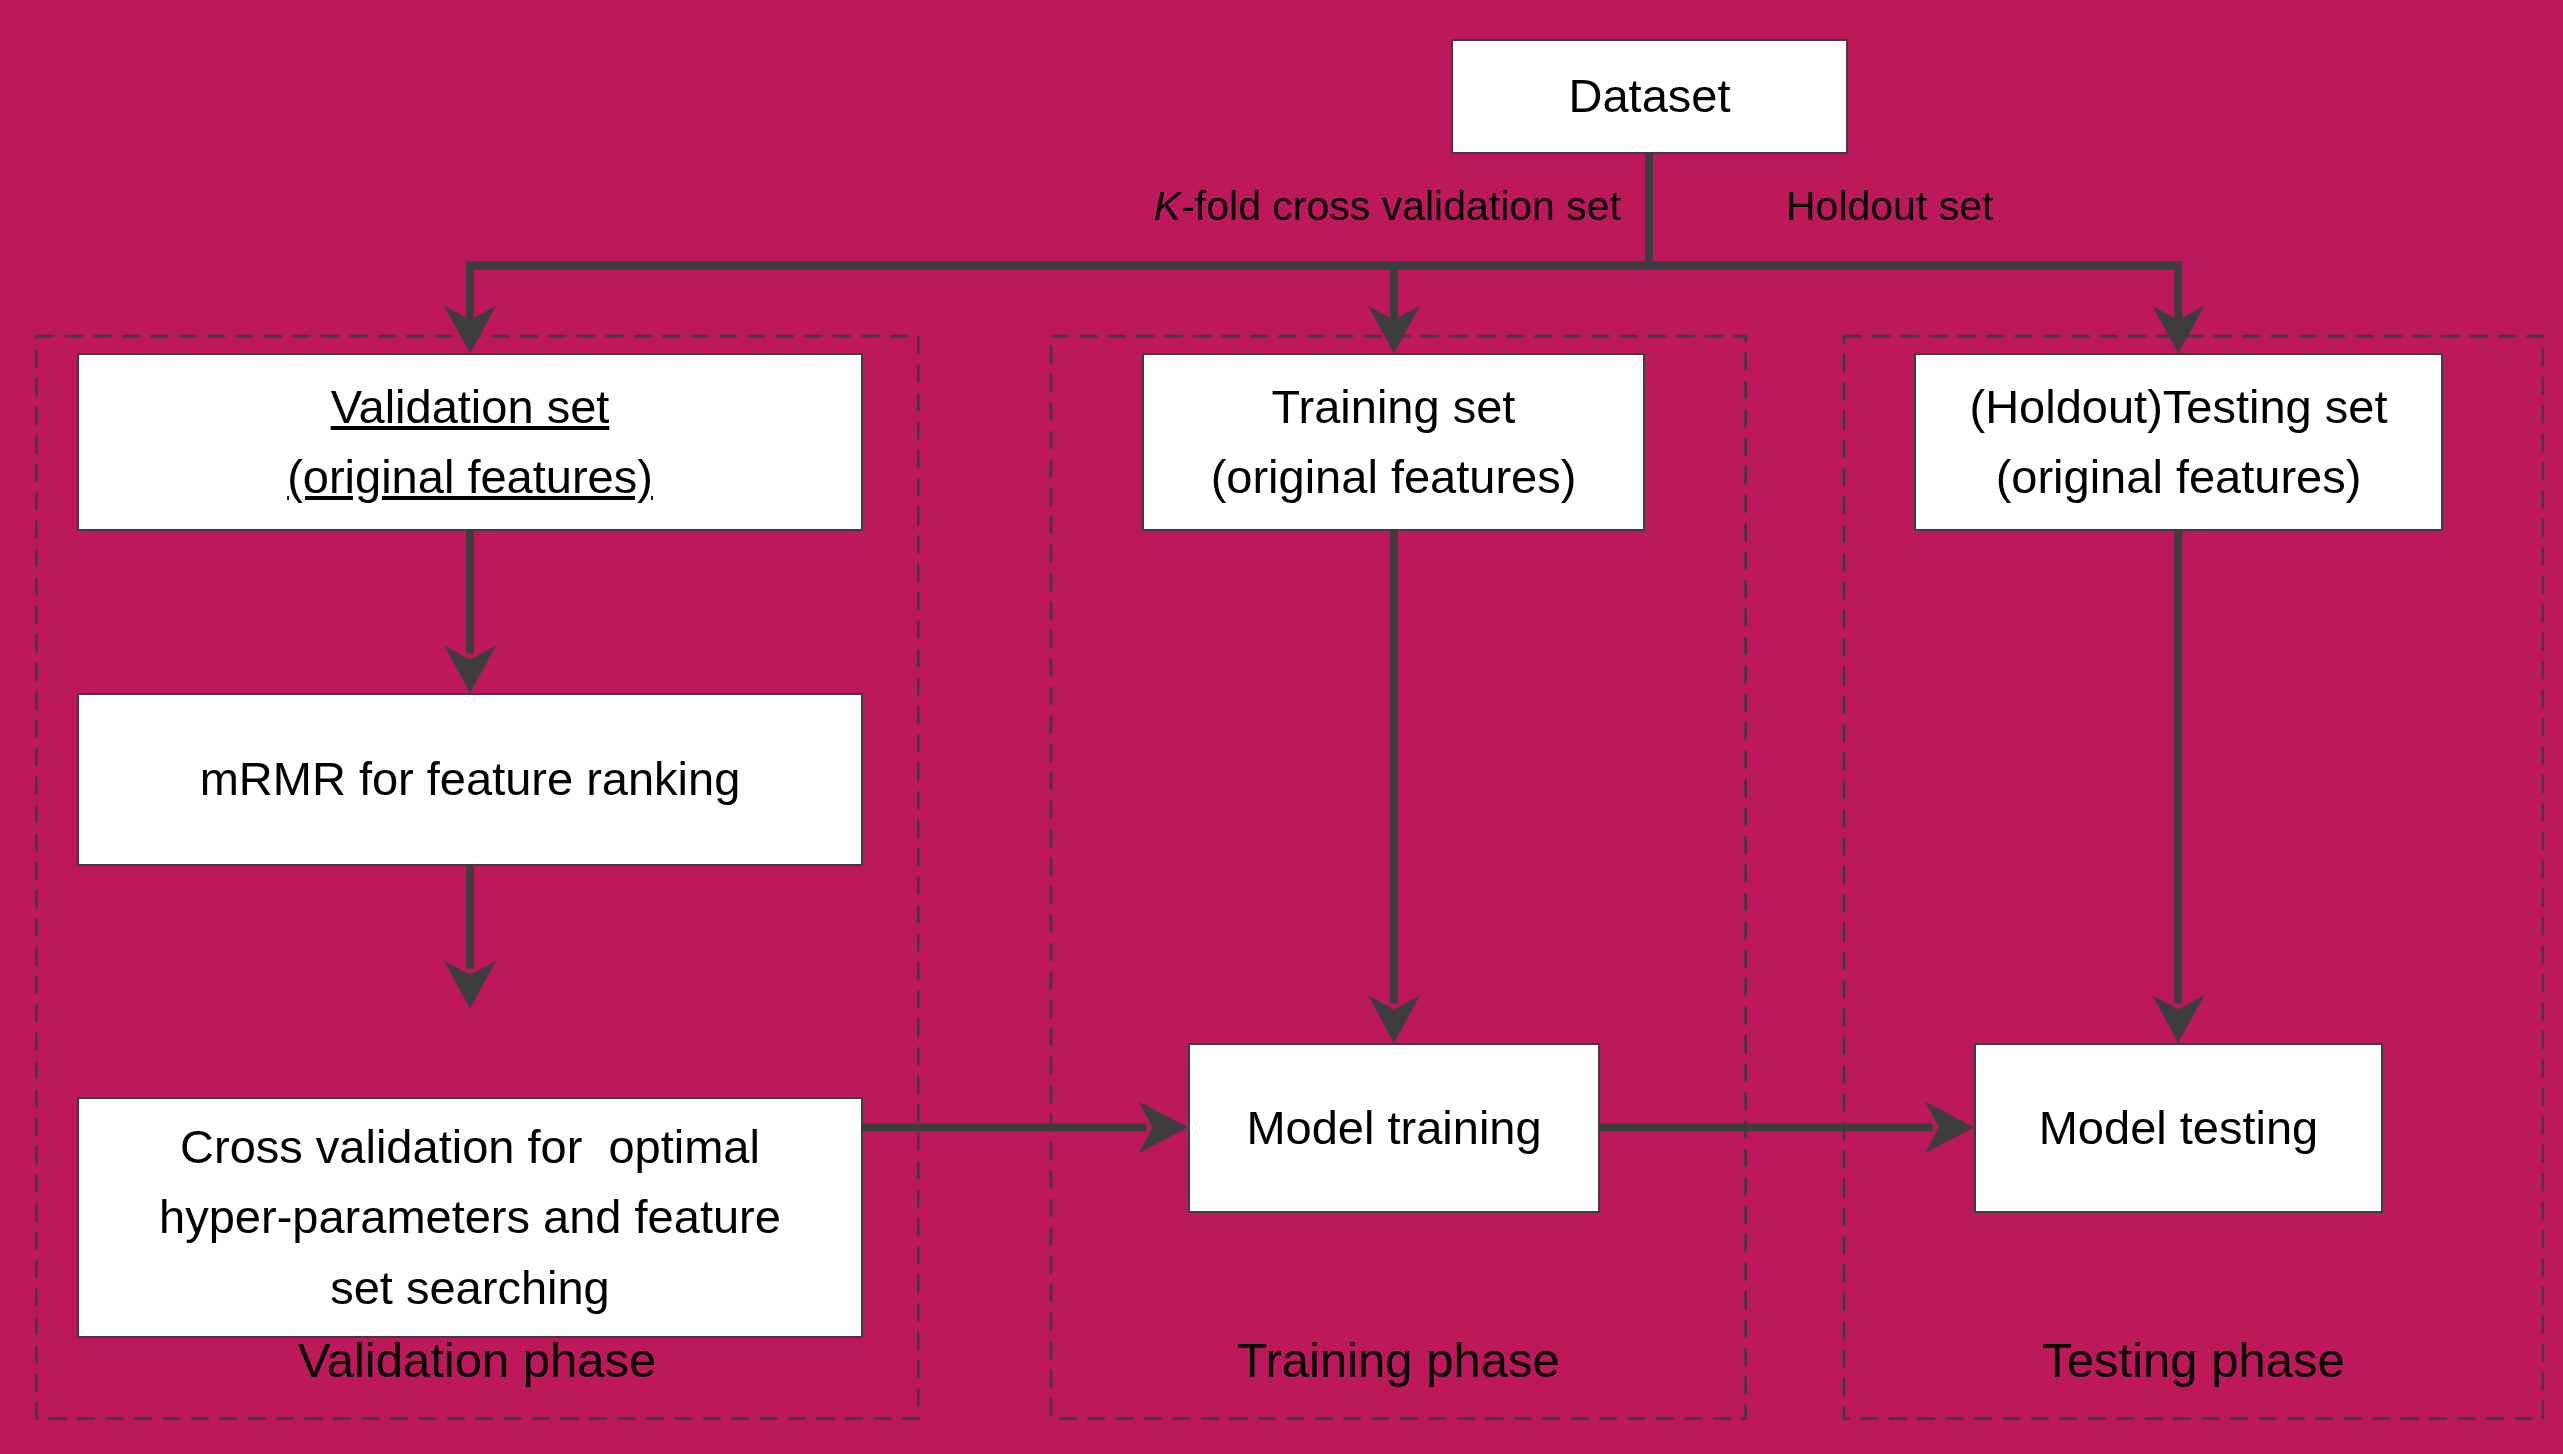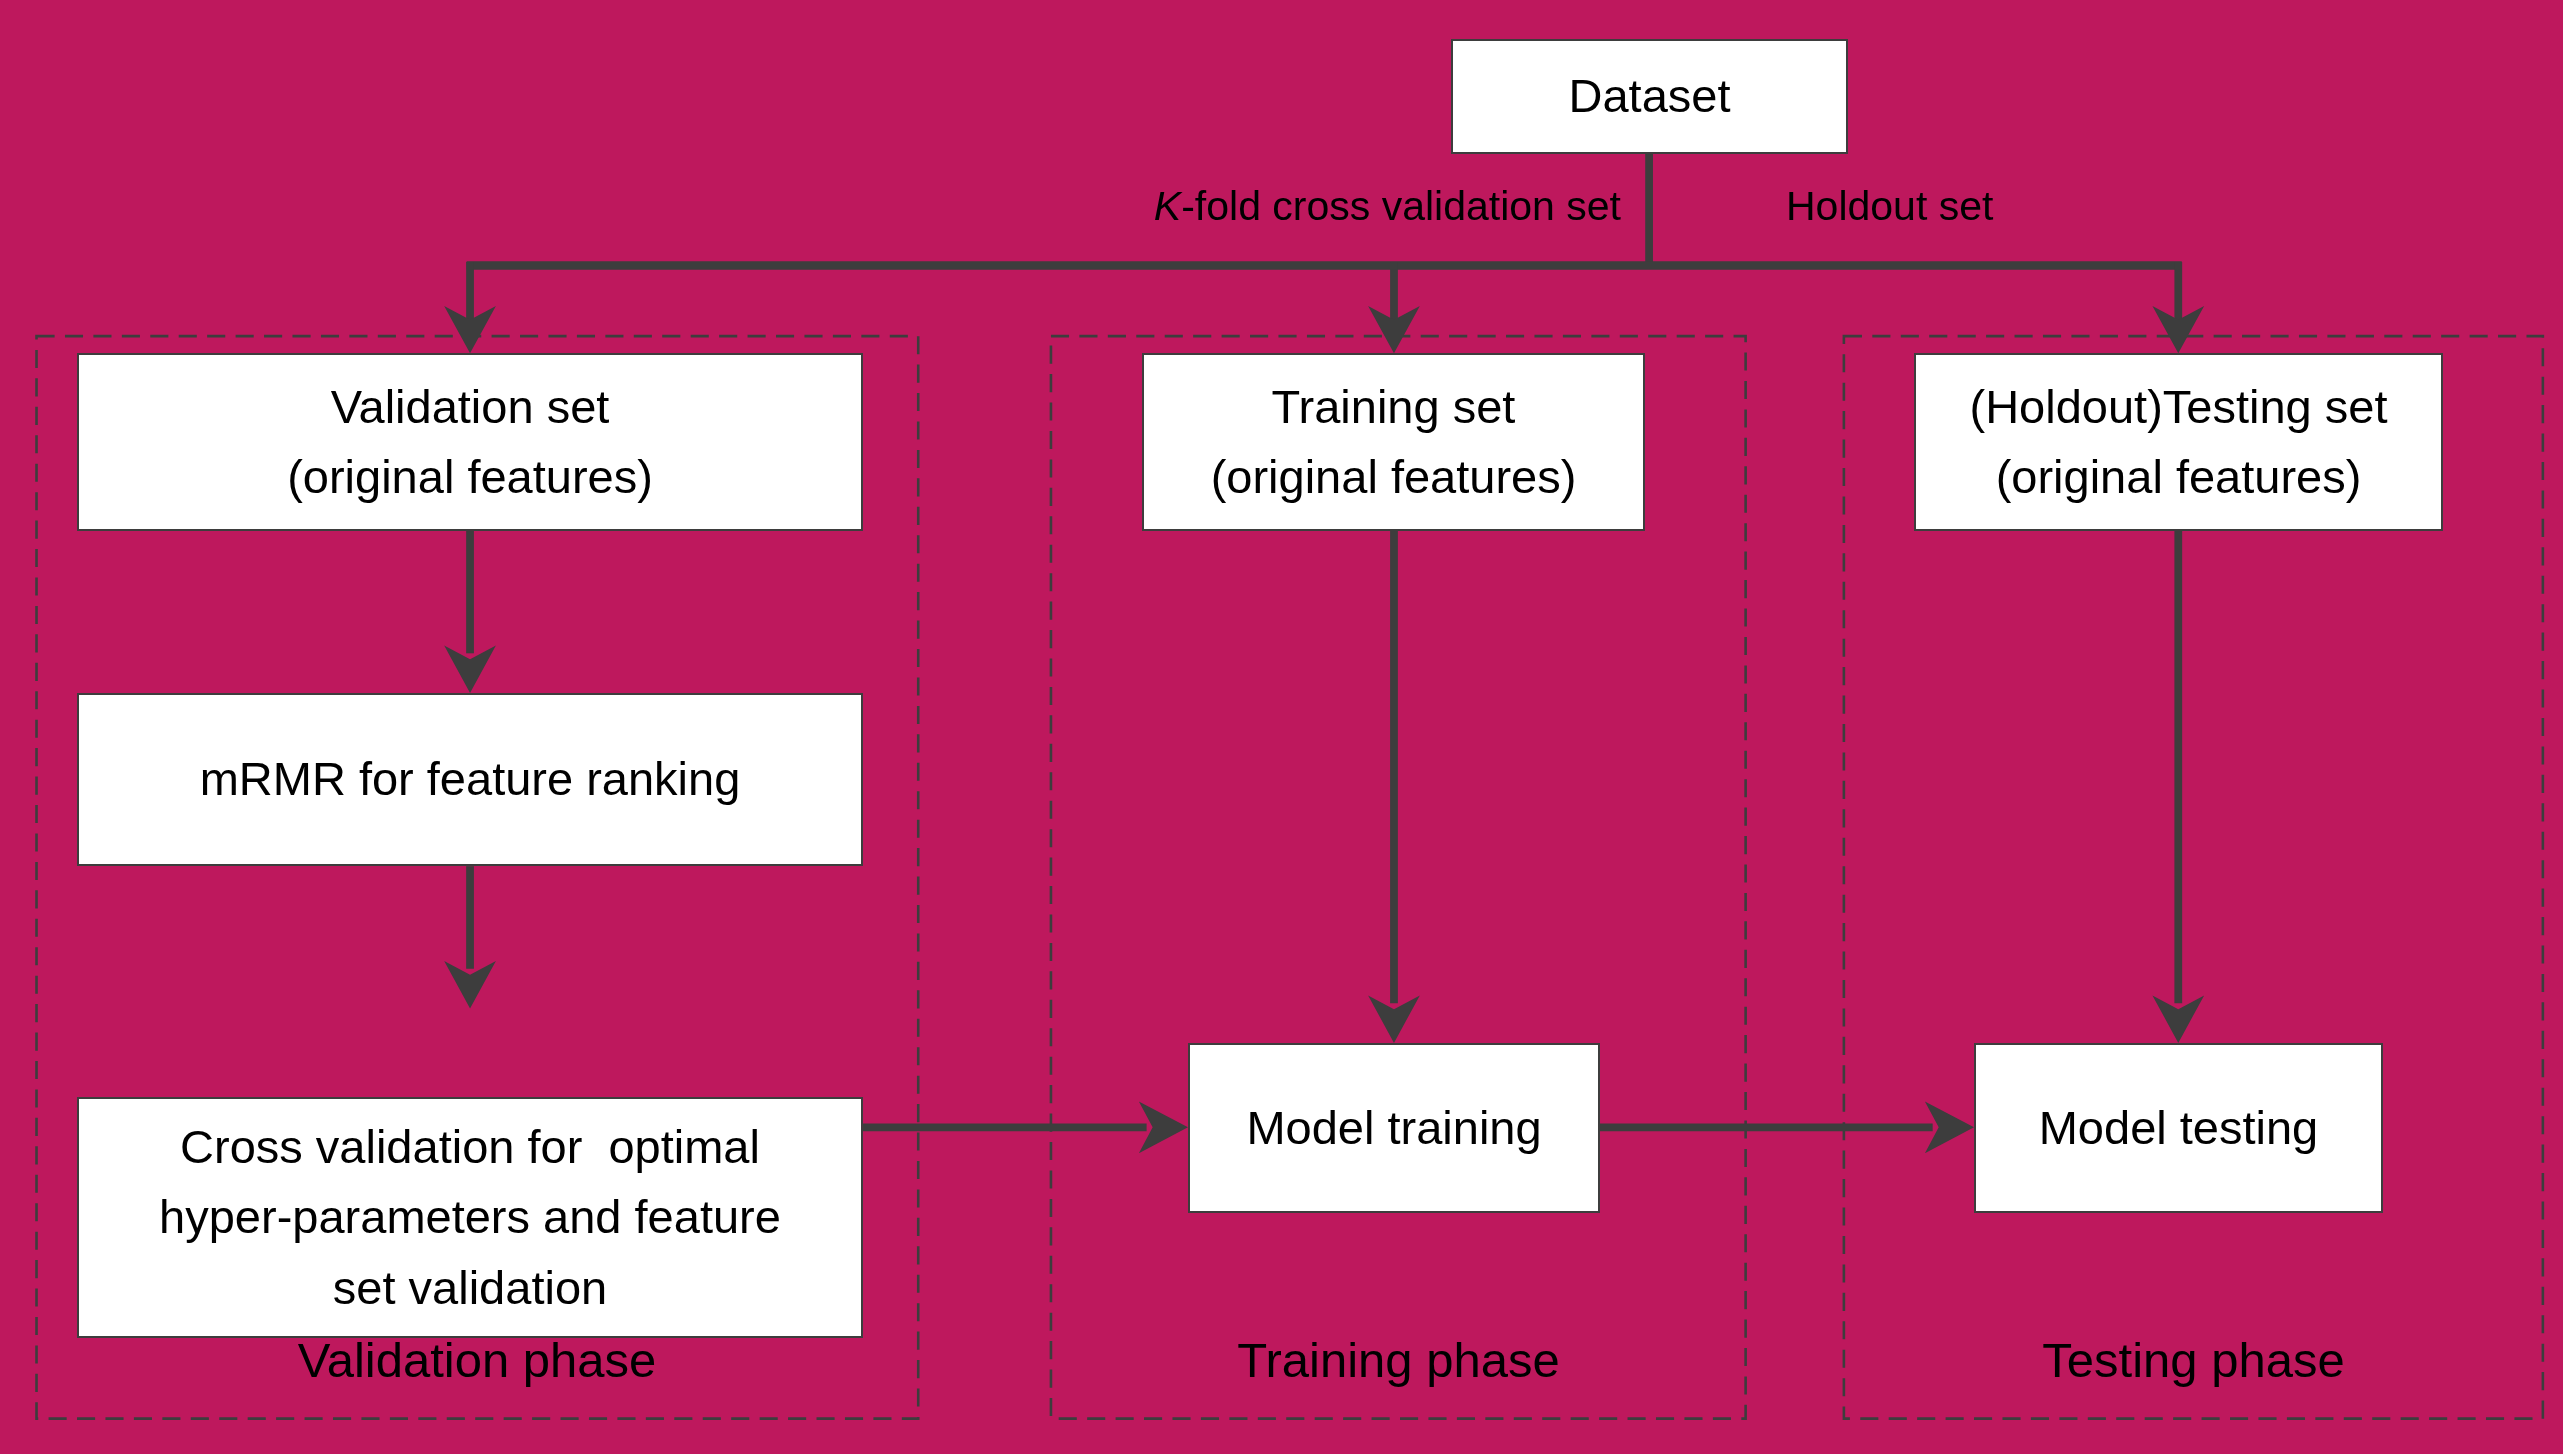--- a/index.html
+++ b/index.html
@@ -65,33 +65,33 @@
 
   <div class="node" style="left:1451px; top:39px; width:397px; height:115px;">
     <p>Dataset</p>
   </div>
 
   <div class="branch-label" style="right:966px; top:183px;">
     <span class="it">K</span><span>-fold cross validation set</span>
   </div>
   <div class="branch-label" style="left:1748px; top:183px;">Holdout set</div>
 
-  <div class="node" style="left:77px; top:353px; width:786px; height:178px;">
+  <div class="node" style="left:77px; top:353px; width:786px; height:178px;text-decoration:underline;">
     <p>Validation set</p>
     <p>(original features)</p>
   </div>
 
   <div class="node" style="left:77px; top:693px; width:786px; height:173px;">
     <p>mRMR for feature ranking</p>
   </div>
 
   <div class="node" style="left:77px; top:1061px; width:786px; height:241px;margin-top:36px;">
     <p>Cross validation for  optimal</p>
     <p>hyper-parameters and feature</p>
-    <p>set validation</p>
+    <p>set searching</p>
   </div>
 
   <div class="node" style="left:1142px; top:353px; width:503px; height:178px;text-align:right;">
     <p>Training set</p>
     <p>(original features)</p>
   </div>
 
   <div class="node" style="left:1188px; top:1043px; width:412px; height:170px;">
     <p>Model training</p>
   </div>

